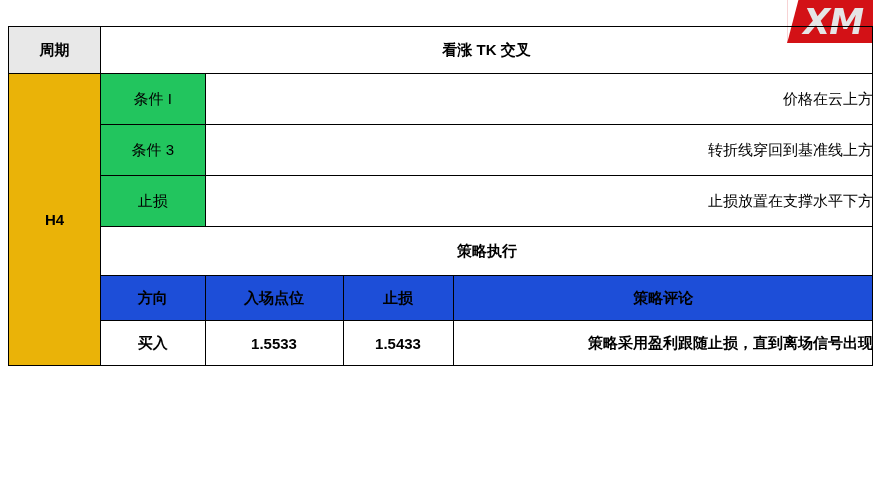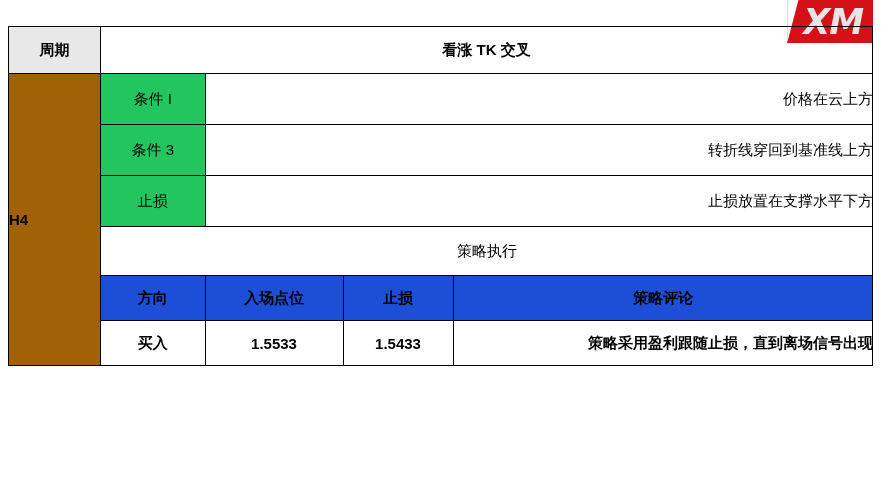--- a/index.html
+++ b/index.html
@@ -75,41 +75,41 @@
     font-size: 20px;
     height: 46px;
   }
   .c-title {
     text-align: center;
     font-weight: bold;
     font-size: 24px;
     height: 46px;
   }
   .c-period {
-    background: #a16207;
-    text-align: left;
+    background: #eab308;
+    text-align: center;
     font-weight: bold;
     font-size: 17px;
   }
   .c-label {
     background: #22c55e;
     text-align: center;
     font-size: 15px;
     height: 50px;
     padding: 0 4px;
   }
   .c-text {
     text-align: right;
     padding-left: 10px;
     font-size: 15px;
     height: 50px;
   }
   .c-section {
     text-align: center;
-    font-weight: normal;
+    font-weight: bold;
     font-size: 22px;
     height: 48px;
   }
   .c-sub {
     background: #1d4ed8;
     text-align: center;
     font-weight: bold;
     font-size: 15px;
     height: 44px;
   }

